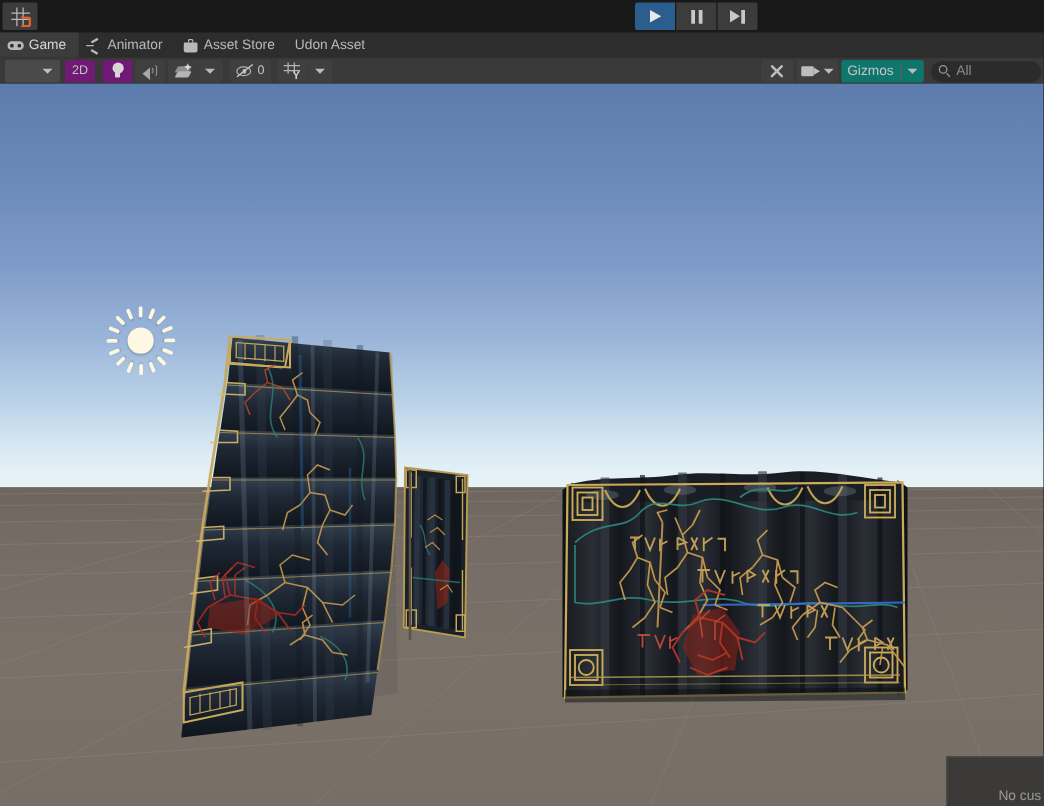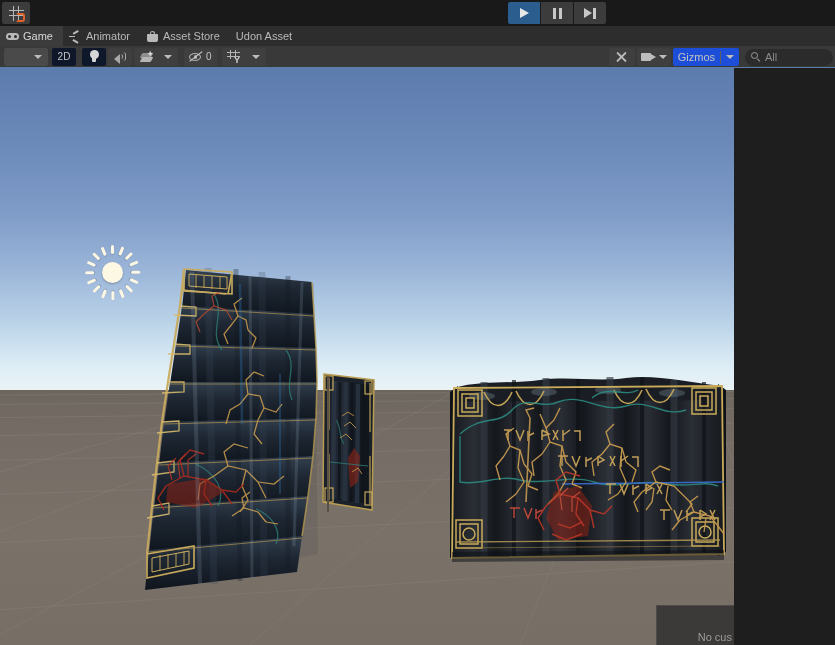--- a/index.html
+++ b/index.html
@@ -138,21 +138,21 @@
   
   .scenebar {
     position: absolute; top: 46px; left: 0;
     width: 835px; height: 22px;
     background: #393939;
     border-bottom: 1px solid #5b7ea8;
     display: flex; align-items: center;
   }
   .sb-btn {
     height: 18px; min-width: 20px;
-    background: #0f172a;
+    background: #701a75;
     border-radius: 2px;
     display: flex; align-items: center; justify-content: center;
     color: #c4c4c4; font-size: 10px;
     padding: 0 4px;
     margin-right: 2px;
   }
   .sb-btn.dim { background: #3f3f3f; }
   .caret {
     width: 0; height: 0;
     border-left: 4px solid transparent;
@@ -249,21 +249,21 @@
   .ic-cam .bd { position: absolute; left: 0; top: 1px; width: 10px; height: 8px; background: #bdbdbd; border-radius: 1px; }
   .ic-cam .ln {
     position: absolute; left: 10px; top: 2px;
     width: 0; height: 0;
     border-top: 3px solid transparent;
     border-bottom: 3px solid transparent;
     border-left: 5px solid #bdbdbd;
   }
 
   .gizmos-btn {
-    height: 18px; background: #1d4ed8; border-radius: 2px;
+    height: 18px; background: #0f766e; border-radius: 2px;
     display: flex; align-items: center; padding: 0 5px; gap: 5px;
     color: #c4c4c4; font-size: 11px;
   }
   .gizmos-btn .divline { width: 1px; height: 13px; background: #5e5e5e; }
 
   .search-box {
     height: 17px; width: 88px;
     background: #2b2b2b;
     border-radius: 9px;
     display: flex; align-items: center;
@@ -278,21 +278,21 @@
   .ic-search .tail {
     position: absolute; left: 6px; top: 6px; width: 4px; height: 1.3px;
     background: #9a9a9a; transform: rotate(45deg); transform-origin: left center;
   }
   .search-ph { font-size: 11px; color: #8a8a8a; }
 
   
   .viewport {
     position: absolute;
     top: 68px; left: 0;
-    width: 734px; height: 577px;
+    width: 835px; height: 577px;
     overflow: hidden;
   }
   .sky {
     position: absolute; top: 0; left: 0; width: 835px; height: 322px;
     background: linear-gradient(to bottom,
        #5d7cae 0%,
        #6a88b8 22%,
        #7f9cc8 45%,
        #9db7da 64%,
        #bdd5e9 80%,

